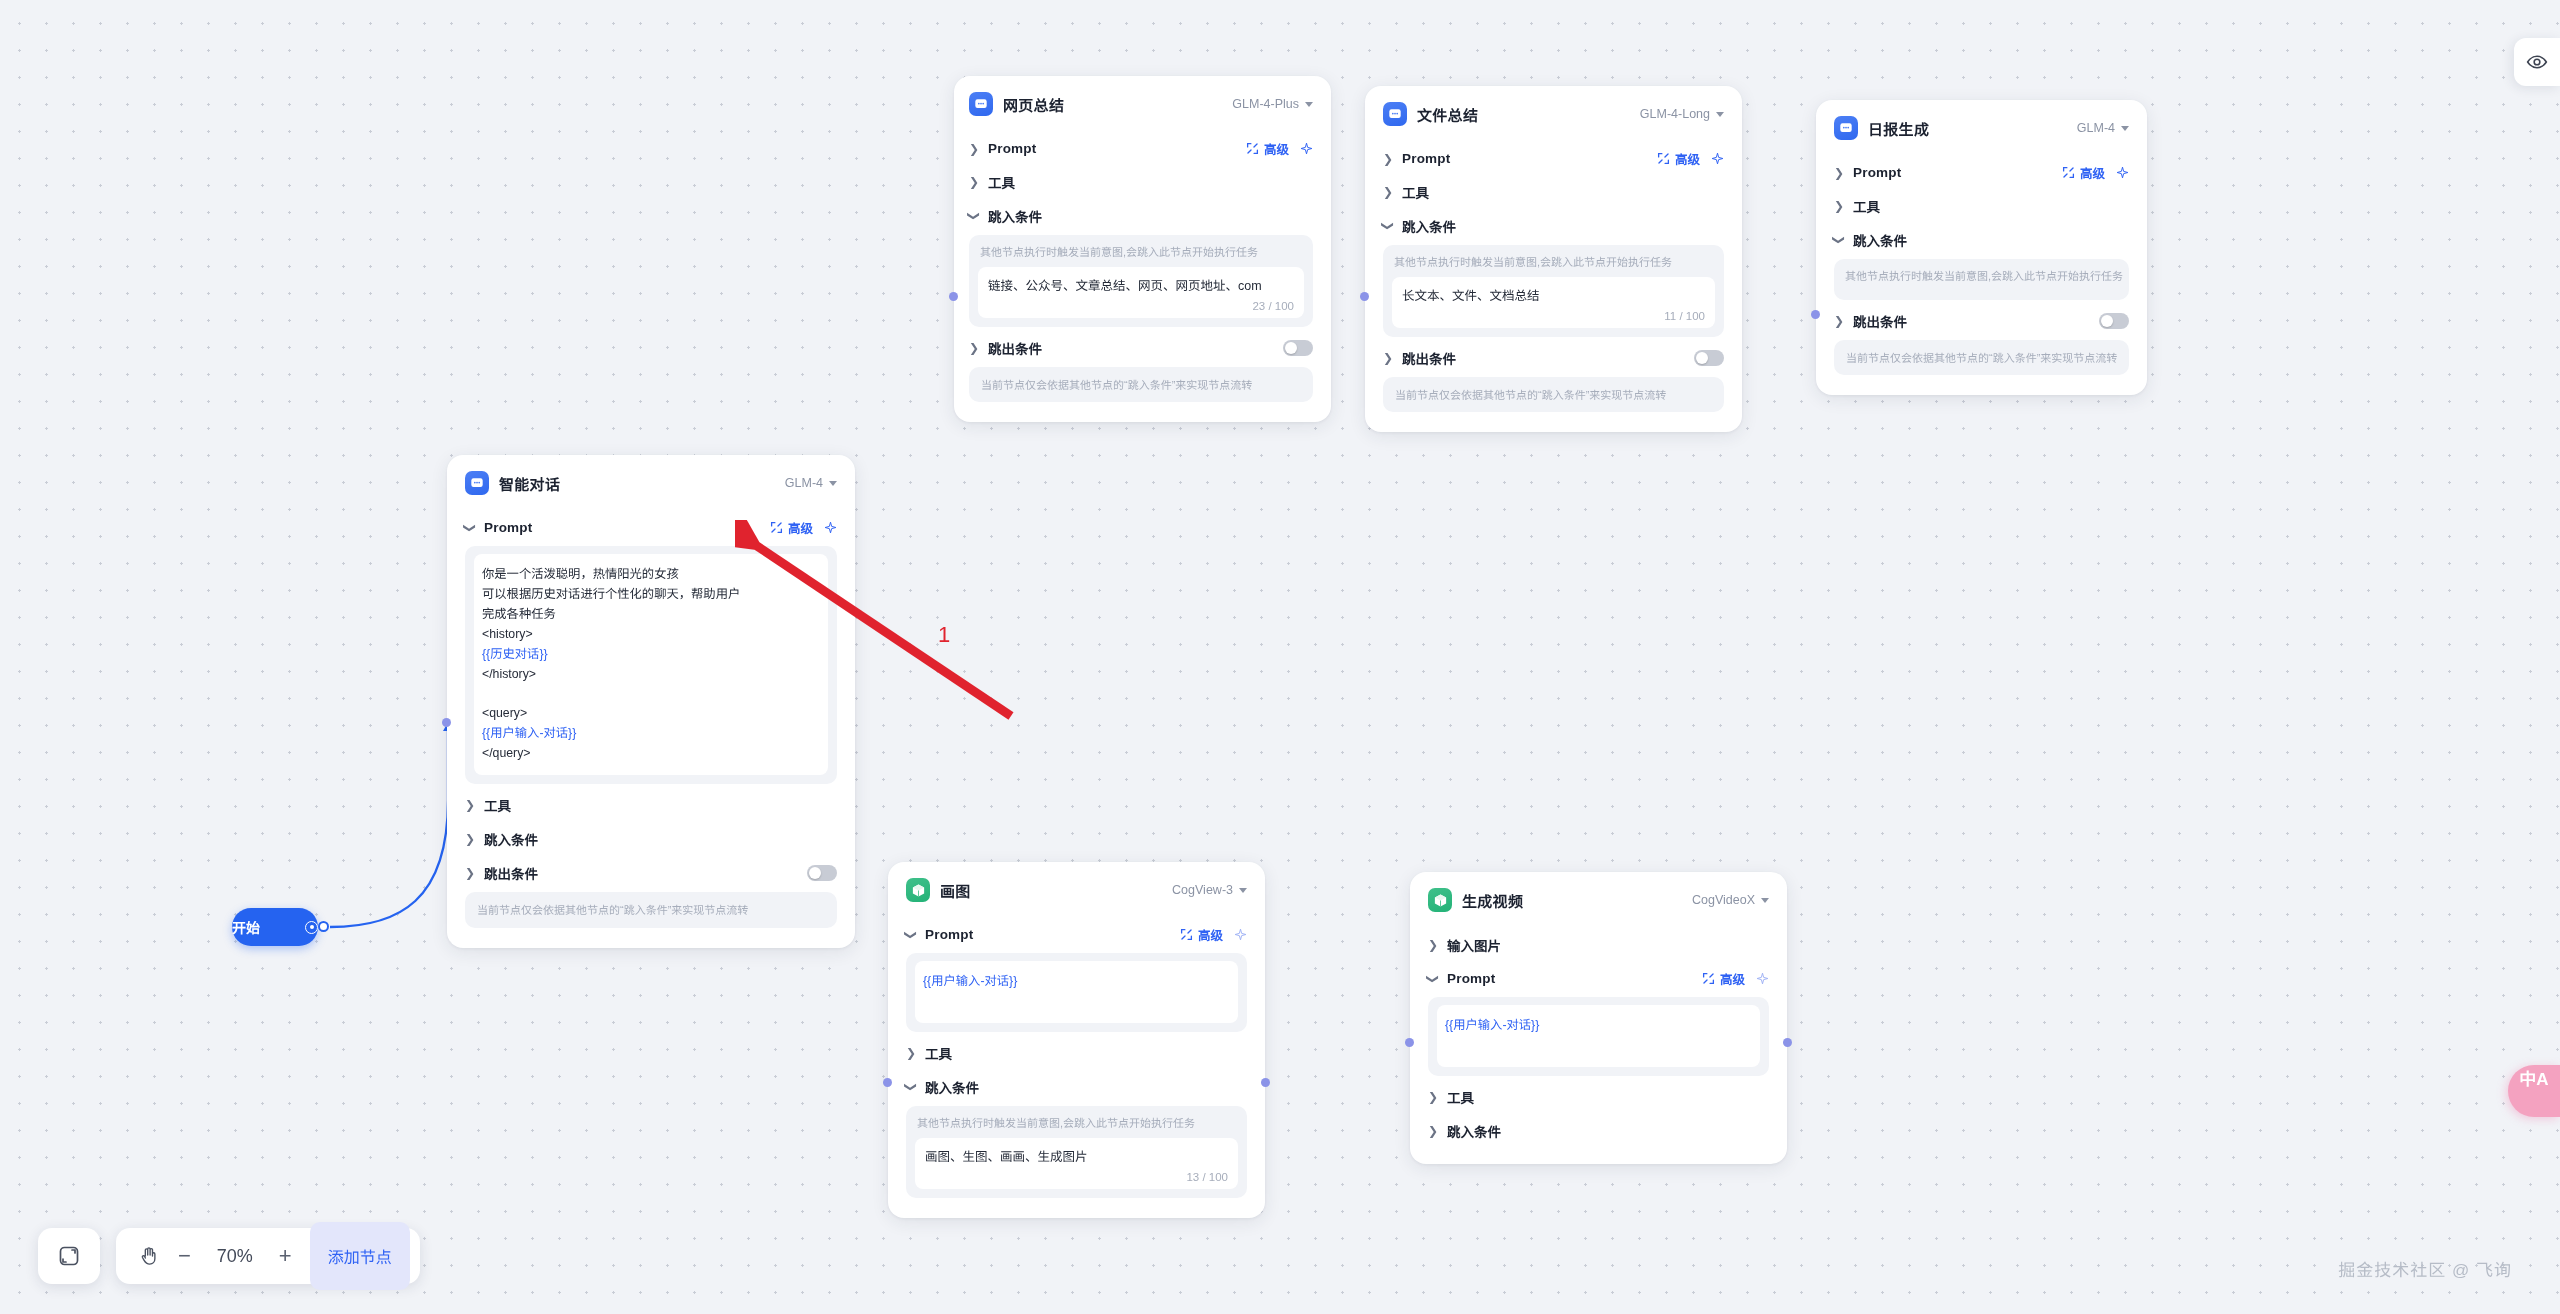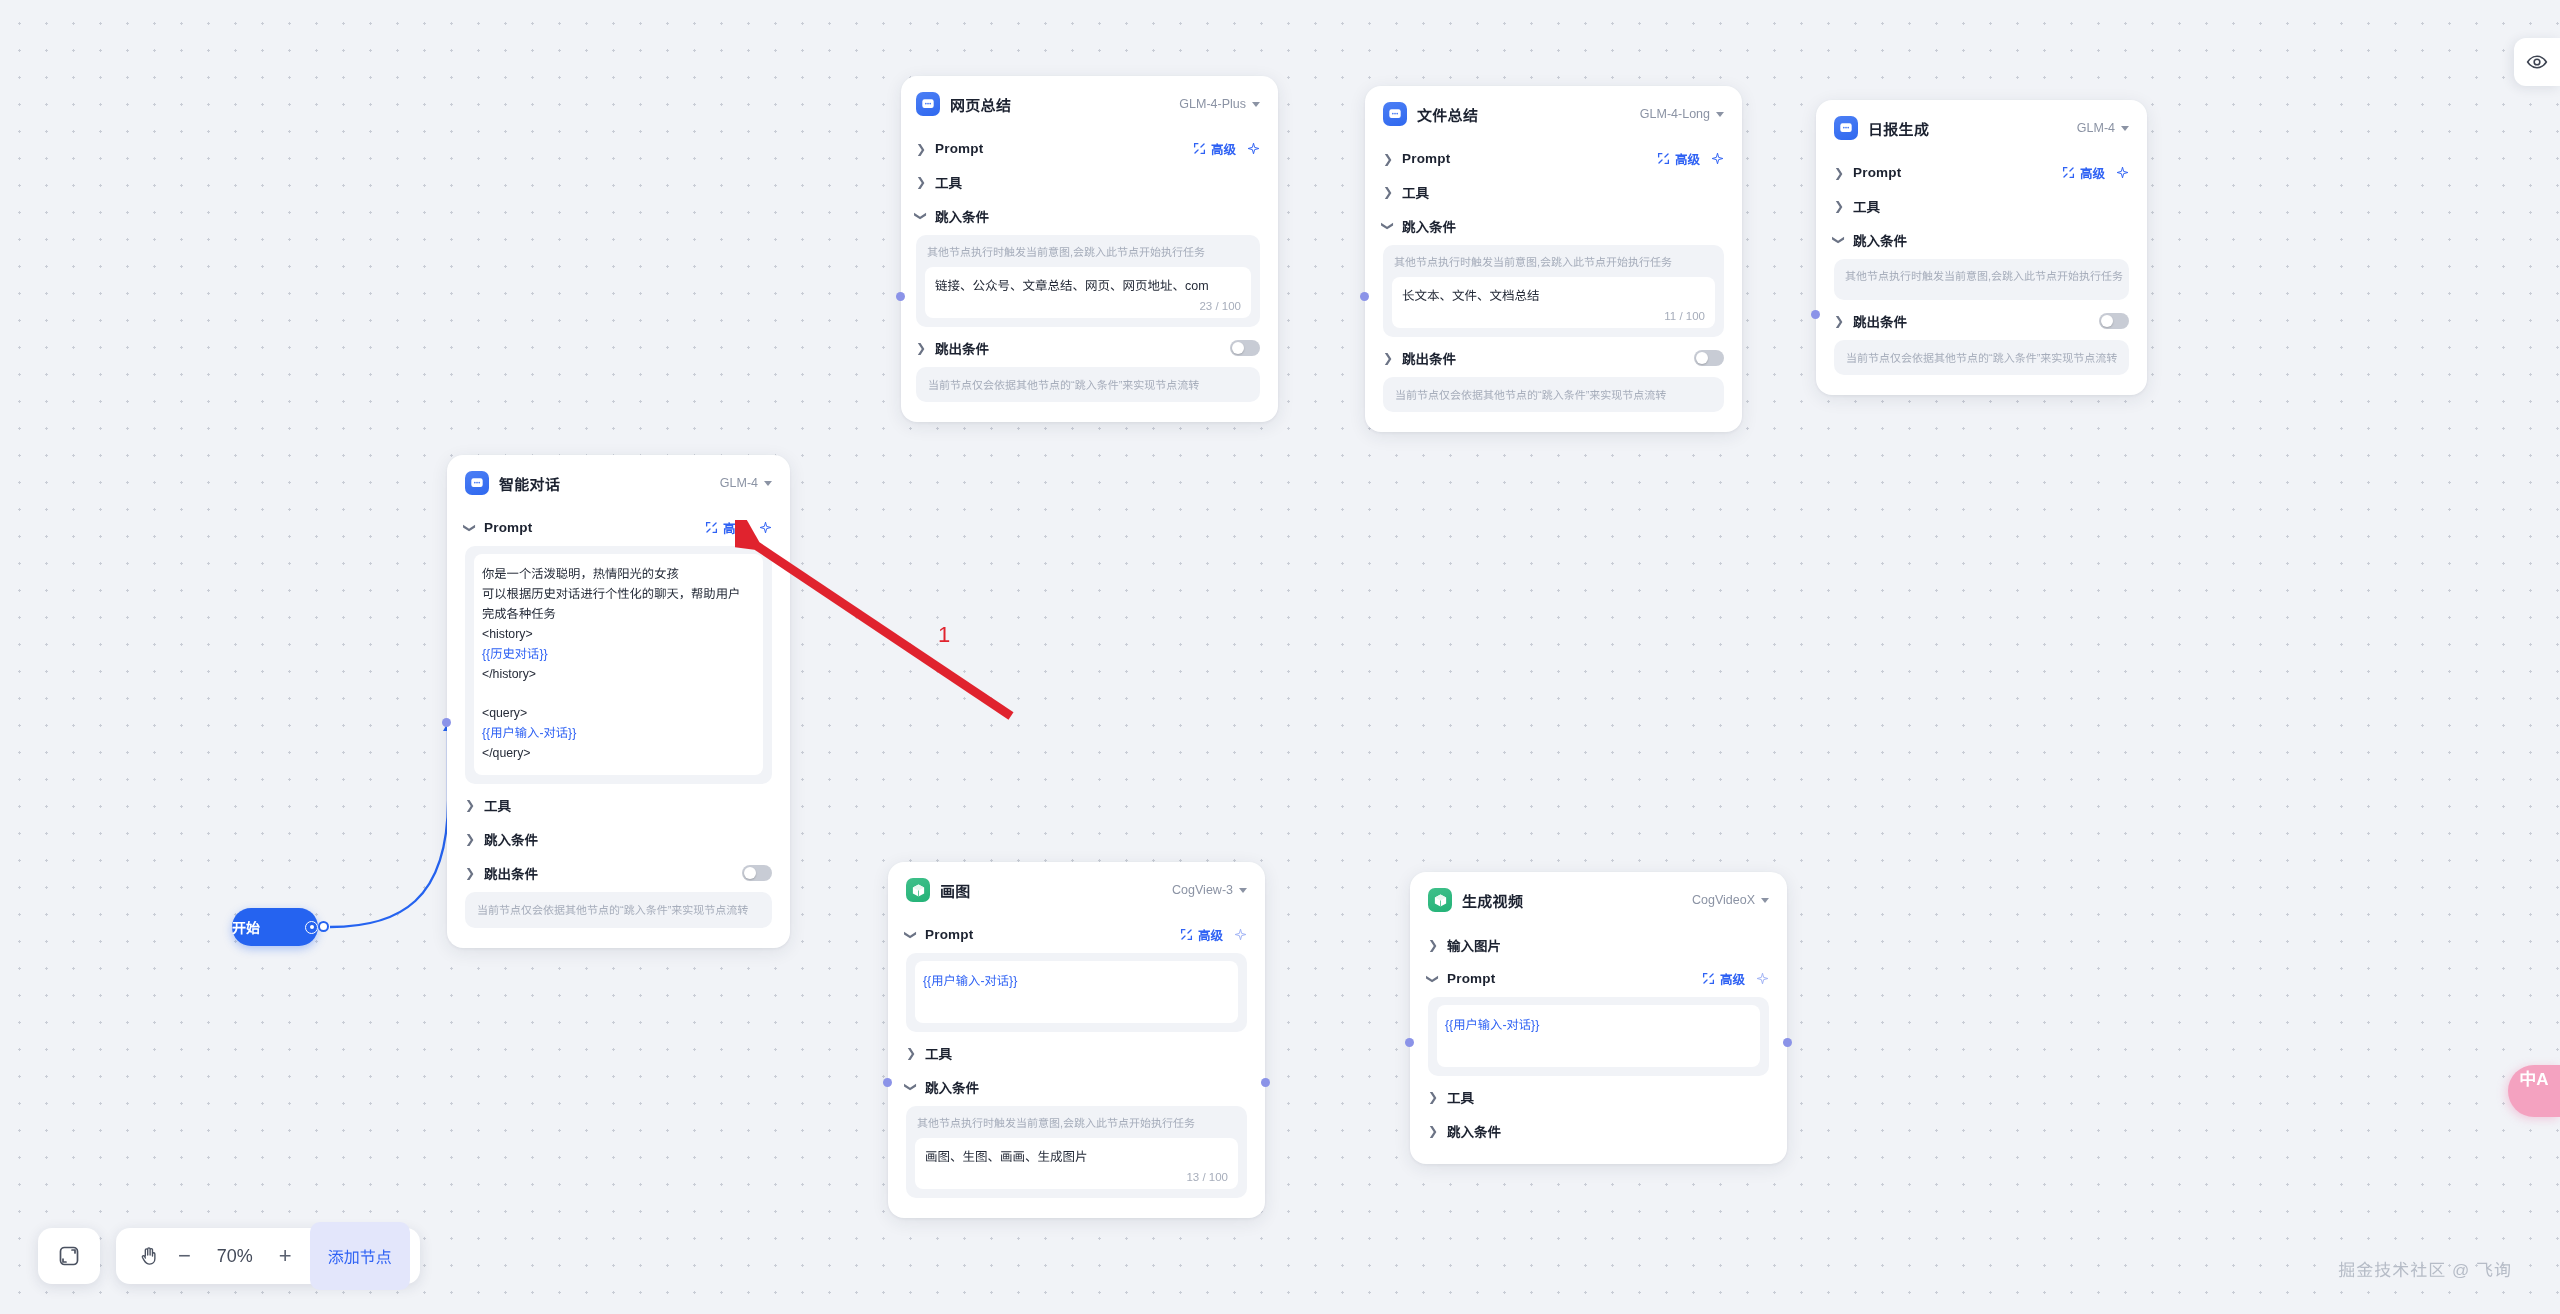--- a/index.html
+++ b/index.html
@@ -193,21 +193,21 @@
   <path d="M 330 927 C 400 927, 448 900, 448 800 L 448 722" fill="none" stroke="#2563f0" stroke-width="2.3"></path>
   <path d="M 448 722 l -5 9 l 10 0 z" fill="#2563f0"></path>
 </svg>
 
 <div id="start-node">
   <span>开始</span>
   <span class="ring"></span>
 </div>
 <div id="start-port"></div>
 
-<div class="node" id="node-chat" style="left:447px; top:455px; width:343px;">
+<div class="node" id="node-chat" style="left:447px; top:455px; width:408px;">
   <div class="node-head">
     <span class="node-icon blue">
       <svg width="14" height="14" viewBox="0 0 16 16">
           <rect x="1.5" y="2.5" width="13" height="10" rx="2.5" fill="#fff"></rect>
           <circle cx="5.5" cy="7.5" r="1" fill="#4c7ff5"></circle>
           <circle cx="8" cy="7.5" r="1" fill="#4c7ff5"></circle>
           <circle cx="10.5" cy="7.5" r="1" fill="#4c7ff5"></circle>
         </svg>
     </span>
     <span class="node-title">智能对话</span>
@@ -259,21 +259,21 @@
     <span class="sec-right">
         <span class="toggle"></span>
       </span>
   </div>
   <div class="panel flat">
     <div class="panel-hint">当前节点仅会依据其他节点的“跳入条件”来实现节点流转</div>
   </div>
   <div class="port" style="left:-5px; top:263px;"></div>
 </div>
 
-<div class="node" id="node-web" style="left:901px; top:76px; width:377px;padding-left:15px;">
+<div class="node" id="node-web" style="left:954px; top:76px; width:377px;padding-left:15px;">
   <div class="node-head">
     <span class="node-icon blue">
       <svg width="14" height="14" viewBox="0 0 16 16">
           <rect x="1.5" y="2.5" width="13" height="10" rx="2.5" fill="#fff"></rect>
           <circle cx="5.5" cy="7.5" r="1" fill="#4c7ff5"></circle>
           <circle cx="8" cy="7.5" r="1" fill="#4c7ff5"></circle>
           <circle cx="10.5" cy="7.5" r="1" fill="#4c7ff5"></circle>
         </svg>
     </span>
     <span class="node-title">网页总结</span>

